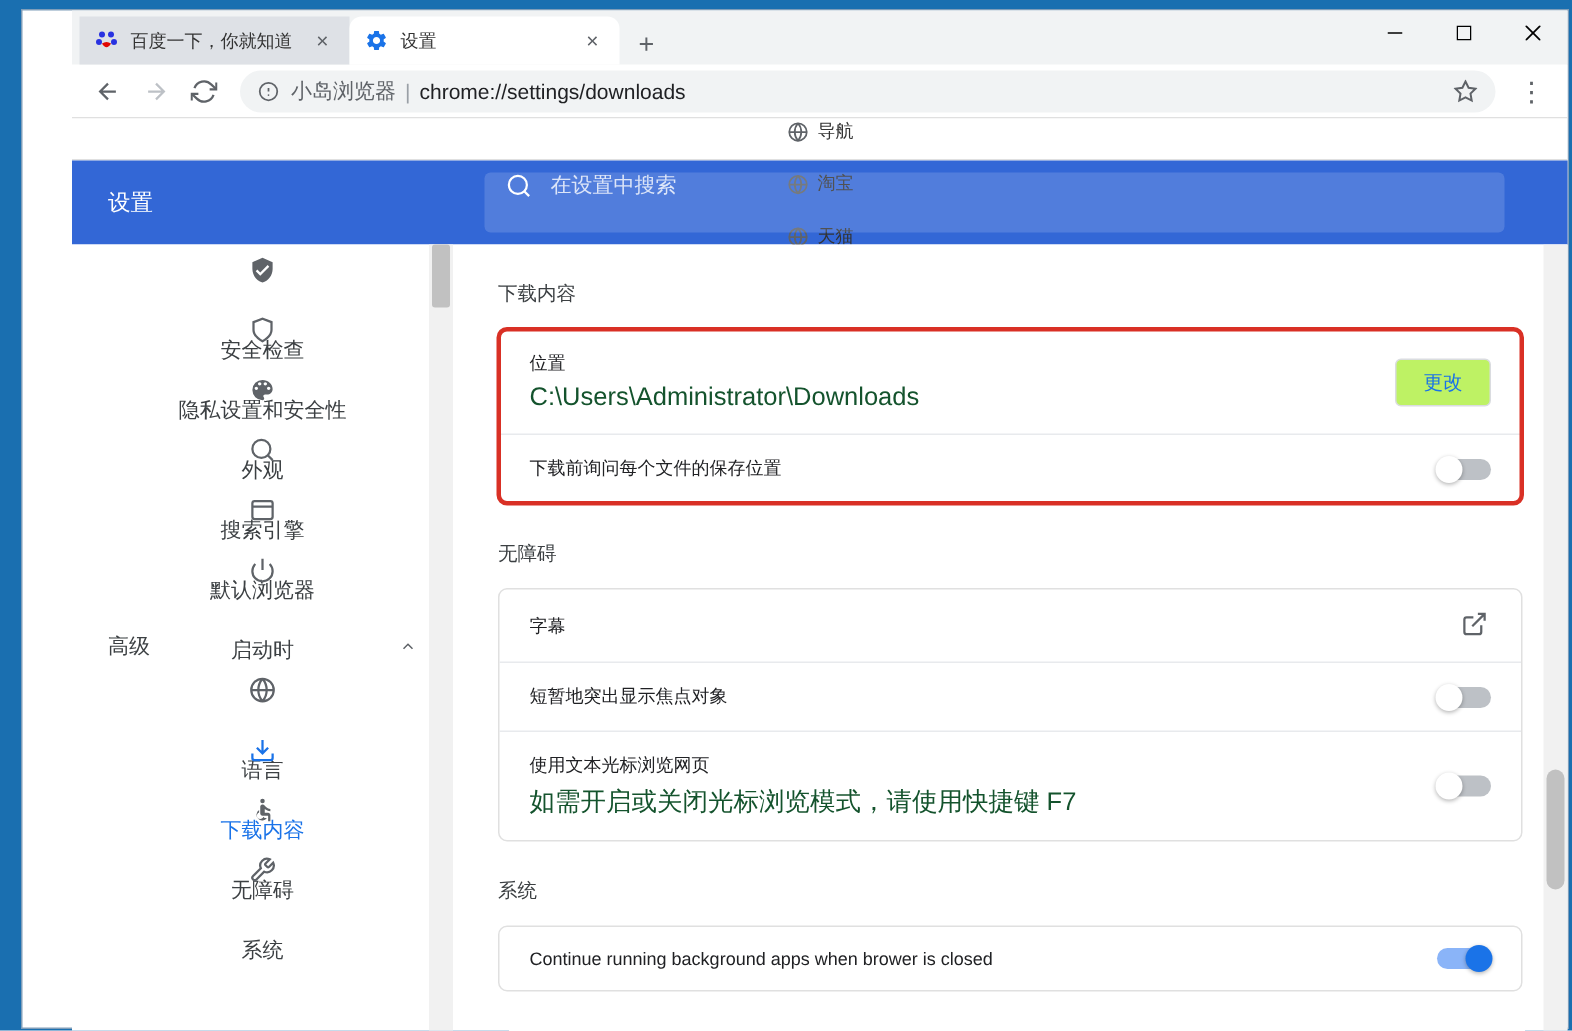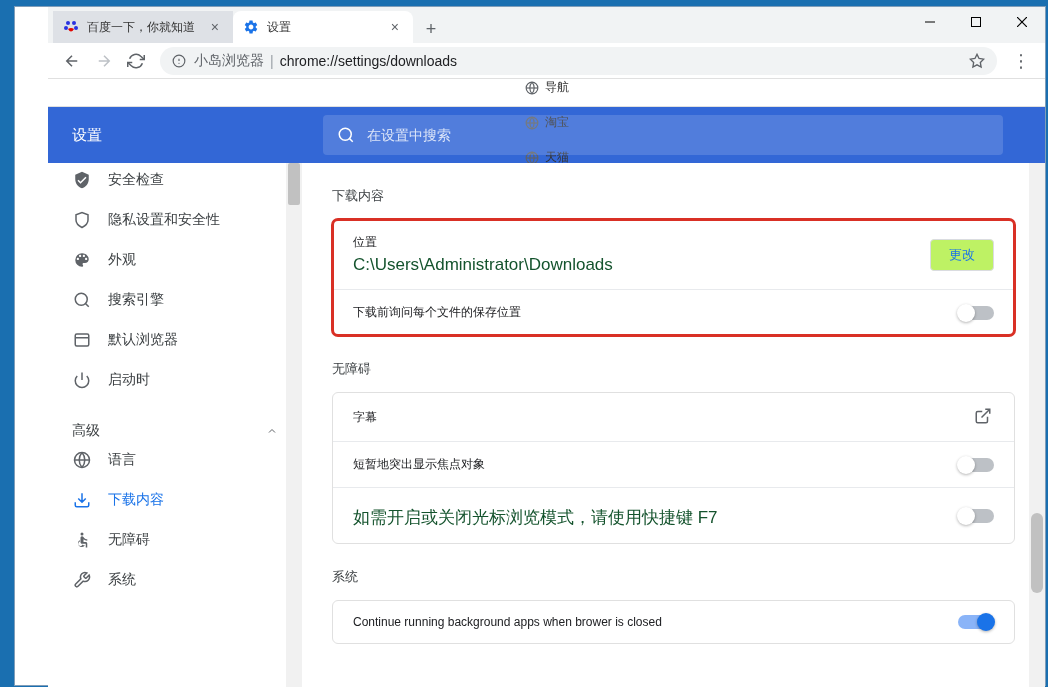--- a/index.html
+++ b/index.html
@@ -22,28 +22,28 @@
 .omnibox .secure { margin-right: 8px; }
 .omnibox .host { color: #5f6368; }
 .omnibox .path { color: #202124; }
 .omnibox .star { margin-left: auto; color: #5f6368; }
 .menu-dots { width: 32px; height: 32px; display: flex; align-items: center; justify-content: center; color: #5f6368; font-size: 18px; }
 .bookmarks { height: 28px; background: #fff; display: flex; align-items: center; padding: 0 12px; border-bottom: 1px solid #e0e0e0; gap: 18px; flex-direction: column; }
 .bk-item { display: flex; align-items: center; font-size: 12px; color: #333; gap: 5px; cursor: pointer; }
 .bk-icon { width: 16px; height: 16px; display: flex; align-items: center; justify-content: center; }
 .header-blue { height: 56px; background: #3367d6; display: flex; align-items: center; }
 .header-title { color: #fff; font-size: 15px; padding: 0 24px; width: 275px; }
-.search-box { flex: 1; max-width: 680px; height: 40px; background: rgba(255,255,255,0.15); border-radius: 4px; display: flex; align-items: center; padding: 0 14px; margin-right: 12px; }
+.search-box { flex: 1; max-width: 680px; height: 40px; background: rgba(255,255,255,0.15); border-radius: 4px; display: flex; align-items: flex-start; padding: 0 14px; margin-right: 12px; }
 .search-box input { background: transparent; border: none; outline: none; color: #fff; font-size: 14px; flex: 1; margin-left: 12px; }
 .search-box input::placeholder { color: rgba(255,255,255,0.8); }
 .body-row { display: flex; height: calc(100% - 56px); }
 .sidebar { width: 254px; background: #fff; position: relative; padding-top: 8px; }
 .sidebar-scroll { position: absolute; right: 0; top: 0; bottom: 0; width: 16px; background: #f1f1f1; }
 .sidebar-thumb { position: absolute; right: 2px; top: 0; width: 12px; height: 42px; background: #c1c1c1; border-radius: 2px; }
-.side-item { display: flex; height: 40px; padding: 0 24px; font-size: 14px; color: #3c4043; cursor: pointer; gap: 16px; }
+.side-item { display: flex; align-items: center; height: 40px; padding: 0 24px; font-size: 14px; color: #3c4043; cursor: pointer; gap: 36px; flex-direction: column; }
 .side-item.active { color: #1a73e8; }
 .side-item .icon { width: 20px; display: flex; justify-content: center; color: #5f6368; }
 .side-item.active .icon { color: #1a73e8; }
 .side-group { display: flex; align-items: center; justify-content: space-between; height: 40px; padding: 0 24px; font-size: 14px; color: #3c4043; cursor: pointer; }
 .main { flex: 1; background: #fff; overflow-y: auto; padding: 18px 30px 0 30px; position: relative; }
 .main-scroll { position: absolute; right: 0; top: 0; bottom: 0; width: 16px; background: #f1f1f1; }
 .main-thumb { position: absolute; right: 2px; top: 350px; width: 12px; height: 80px; background: #c1c1c1; border-radius: 6px; }
 .section-title { font-size: 13px; color: #3c4043; margin-bottom: 14px; margin-top: 6px; }
 .card { border: 1px solid #e0e0e0; border-radius: 6px; margin-bottom: 24px; background: #fff; }
 .card.highlight { outline: 3px solid #d93025; outline-offset: -2px; }
@@ -340,20 +340,21 @@
                 <path d="M18 13v6a2 2 0 01-2 2H5a2 2 0 01-2-2V8a2 2 0 012-2h6M15 3h6v6M10 14L21 3"></path>
               </svg>
             </span>
         </div>
         <div class="row">
           <div class="row-label">短暂地突出显示焦点对象</div>
           <div class="toggle"></div>
         </div>
         <div class="row">
           <div class="row-content">
+            <div class="row-label">使用文本光标浏览网页</div>
             <div class="row-sub">如需开启或关闭光标浏览模式，请使用快捷键 F7</div>
           </div>
           <div class="toggle"></div>
         </div>
       </div>
 
       <div class="section-title">系统</div>
       <div class="card">
         <div class="row">
           <div class="row-label">Continue running background apps when brower is closed</div>

